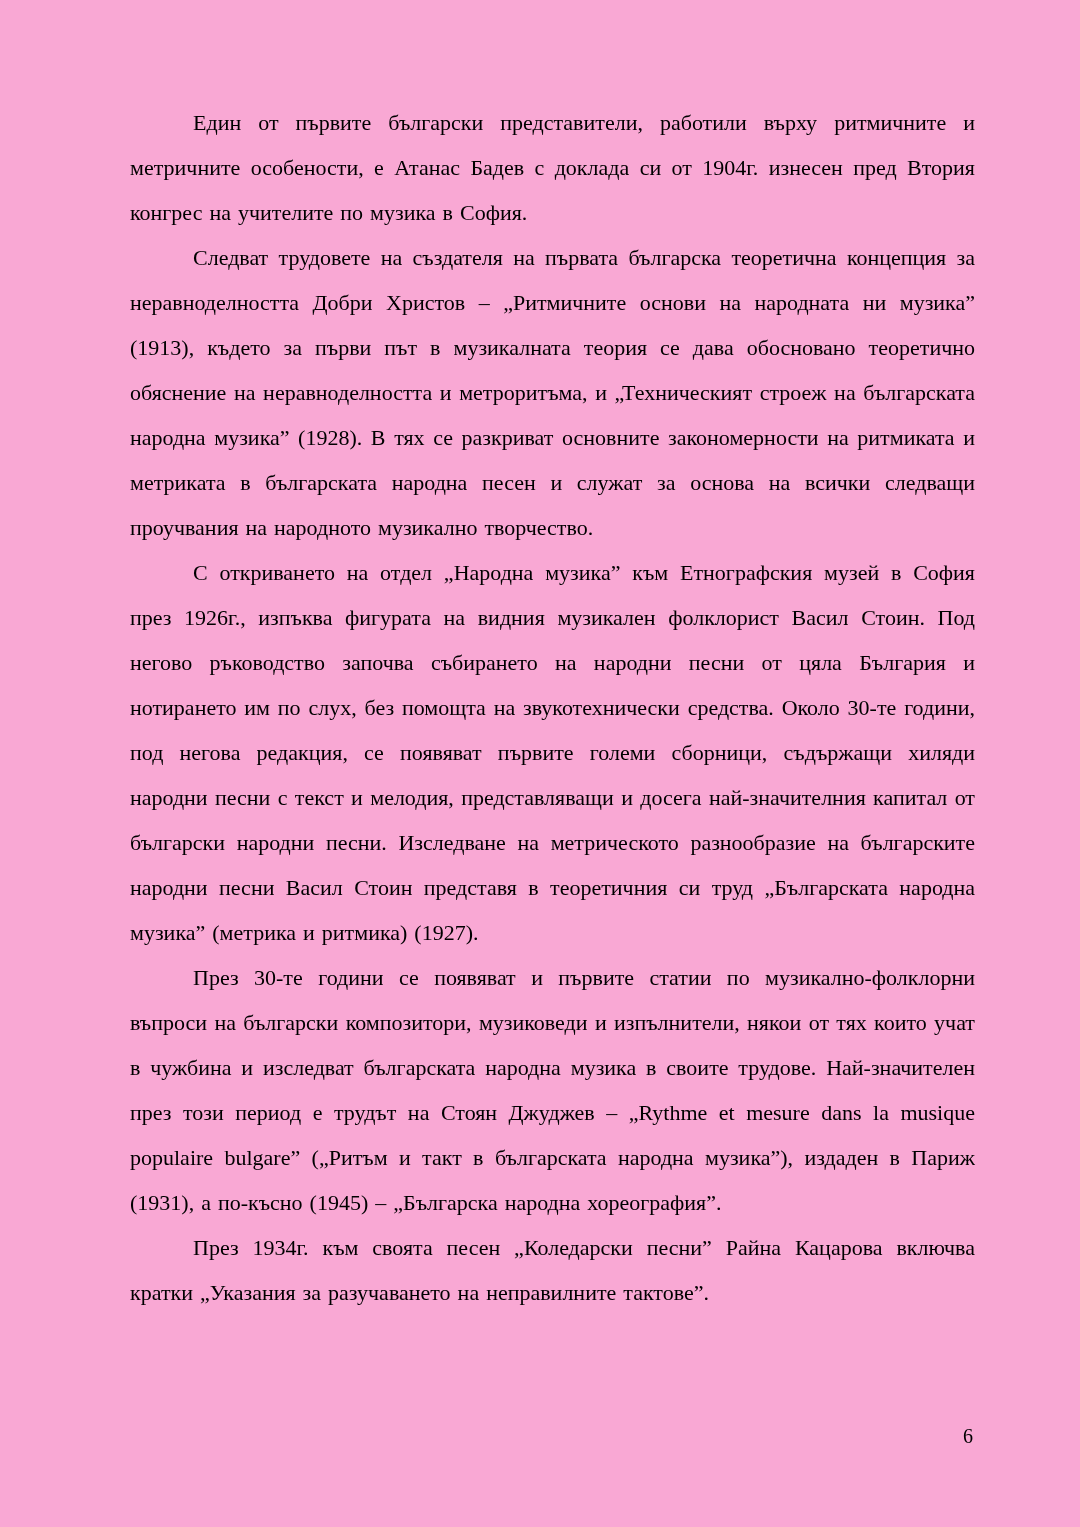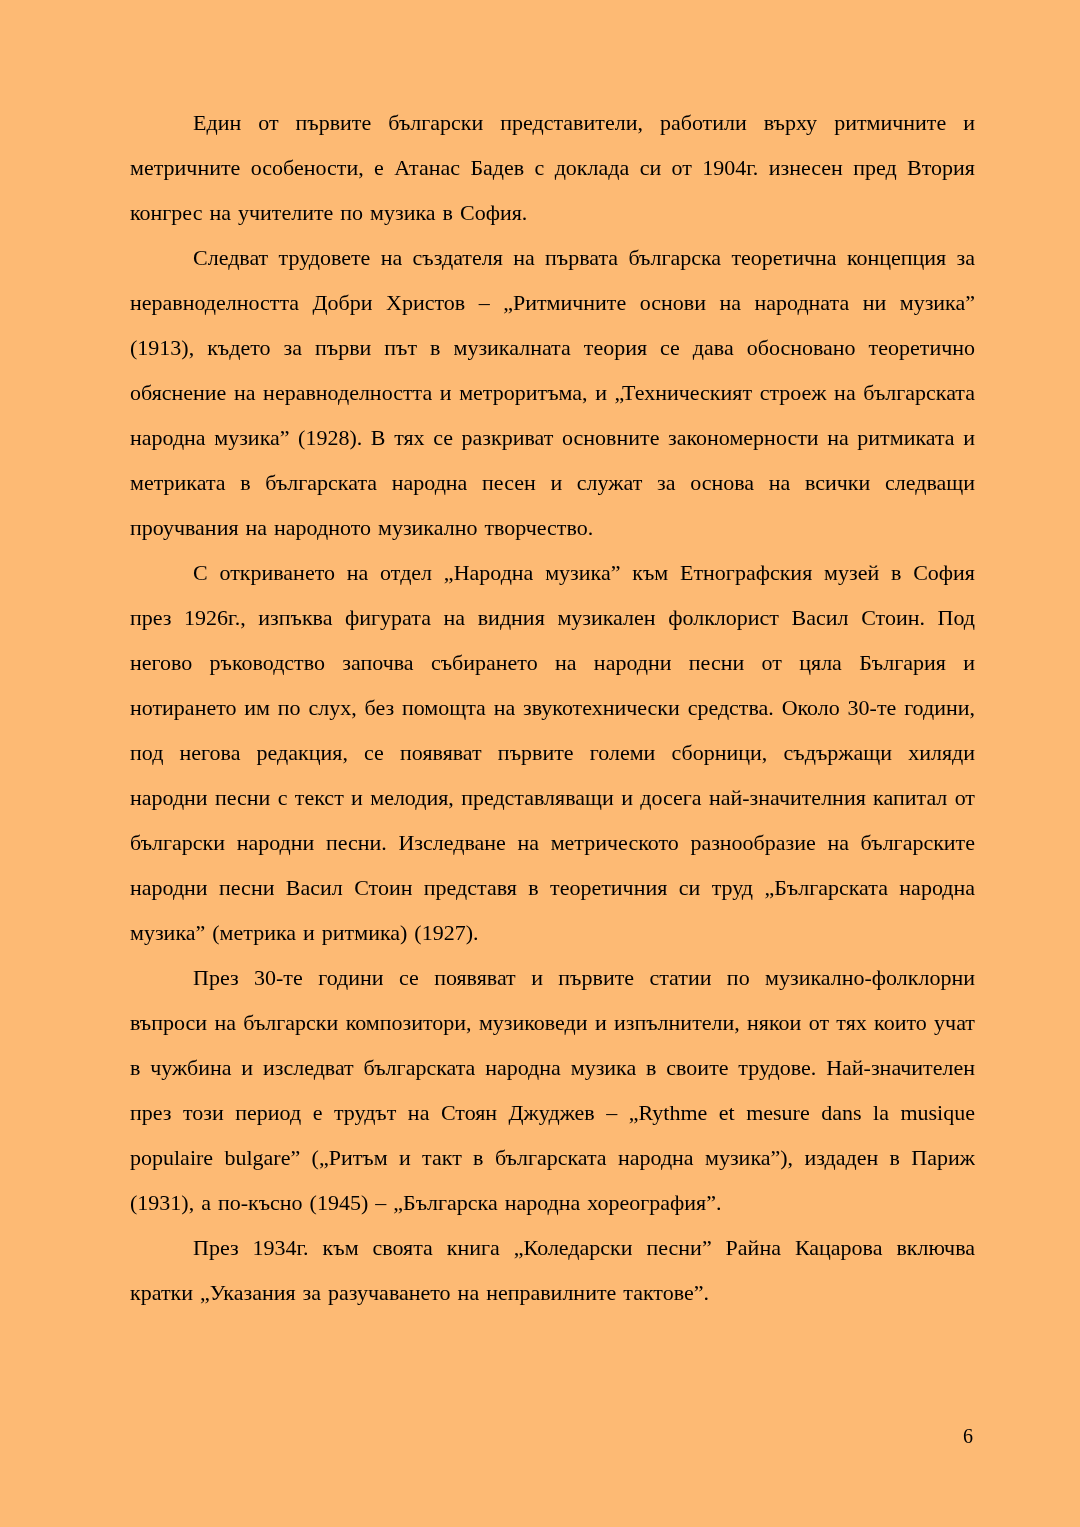--- a/index.html
+++ b/index.html
@@ -5,21 +5,21 @@
     html, body {
       margin: 0;
       padding: 0;
       background: #ffffff;
     }
     .page {
       position: relative;
       width: 1080px;
       height: 1527px;
       margin: 0 auto;
-      background: #fdba74;
+      background: #f9a8d4;
       color: #000000;
       font-family: "Liberation Serif", serif;
       box-sizing: border-box;
       padding: 100px 105px 0 130px;
       overflow: hidden;
     }
     .content p {
       margin: 0;
       padding: 0;
       text-align: justify;
@@ -39,16 +39,16 @@
   </style>
 </head>
 <body>
 
 <div class="page">
   <div class="content">
     <p>Един от първите български представители, работили върху ритмичните и метричните особености, е Атанас Бадев с доклада си от 1904г. изнесен пред Втория конгрес на учителите по музика в София.</p>
     <p>Следват трудовете на създателя на първата българска теоретична концепция за неравноделността Добри Христов – „Ритмичните основи на народната ни музика” (1913), където за първи път в музикалната теория се дава обосновано теоретично обяснение на неравноделността и метроритъма, и „Техническият строеж на българската народна музика” (1928). В тях се разкриват основните закономерности на ритмиката и метриката в българската народна песен и служат за основа на всички следващи проучвания на народното музикално творчество.</p>
     <p>С откриването на отдел „Народна музика” към Етнографския музей в София през 1926г., изпъква фигурата на видния музикален фолклорист Васил Стоин. Под негово ръководство започва събирането на народни песни от цяла България и нотирането им по слух, без помощта на звукотехнически средства. Около 30-те години, под негова редакция, се появяват първите големи сборници, съдържащи хиляди народни песни с текст и мелодия, представляващи и досега най-значителния капитал от български народни песни. Изследване на метрическото разнообразие на българските народни песни Васил Стоин представя в теоретичния си труд „Българската народна музика” (метрика и ритмика) (1927).</p>
     <p>През 30-те години се появяват и първите статии по музикално-фолклорни въпроси на български композитори, музиковеди и изпълнители, някои от тях които учат в чужбина и изследват българската народна музика в своите трудове. Най-значителен през този период е трудът на Стоян Джуджев – „Rythme et mesure dans la musique populaire bulgare” („Ритъм и такт в българската народна музика”), издаден в Париж (1931), а по-късно (1945) – „Българска народна хореография”.</p>
-    <p>През 1934г. към своята книга „Коледарски песни” Райна Кацарова включва кратки „Указания за разучаването на неправилните тактове”.</p>
+    <p>През 1934г. към своята песен „Коледарски песни” Райна Кацарова включва кратки „Указания за разучаването на неправилните тактове”.</p>
   </div>
   <div class="page-number">6</div>
 </div>
 
 </body></html>

